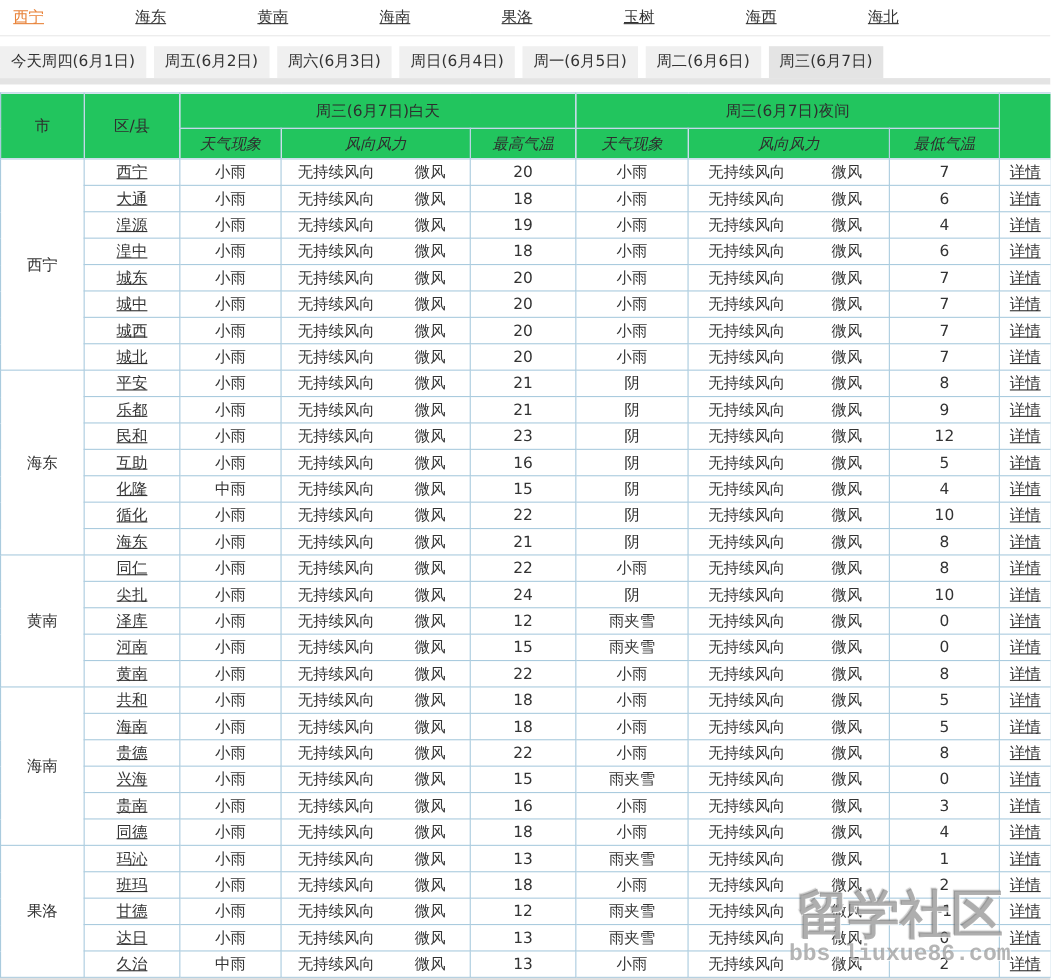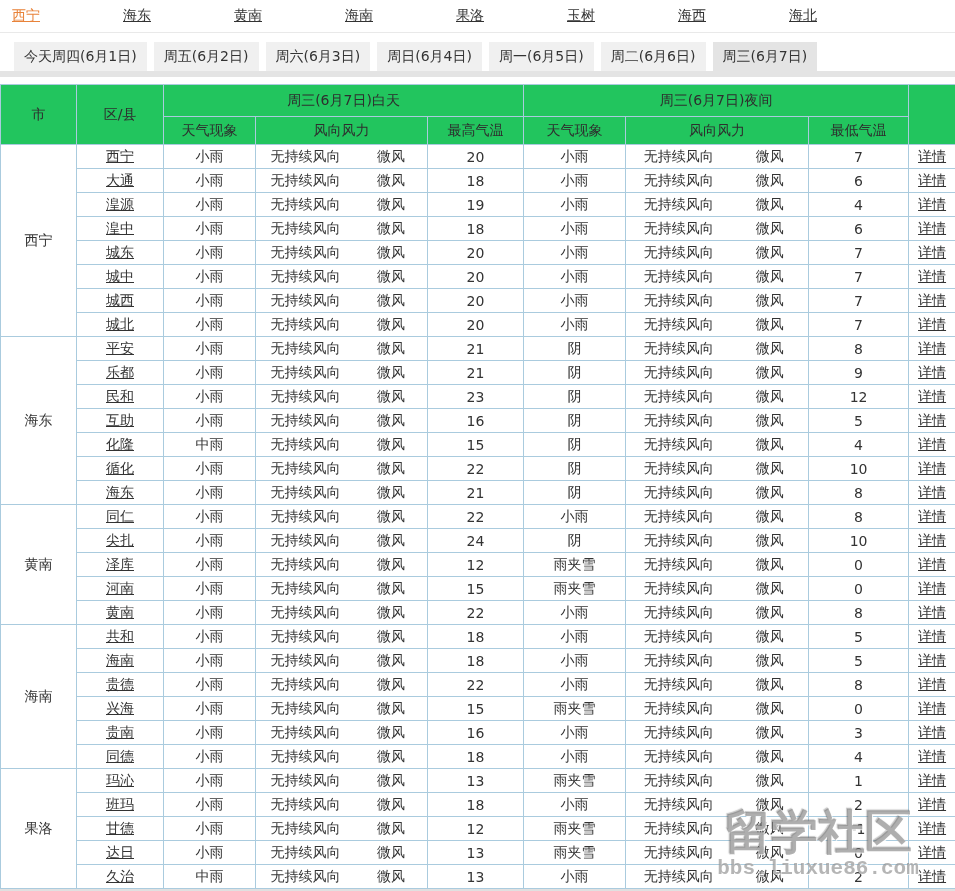--- a/index.html
+++ b/index.html
@@ -17,39 +17,39 @@
     height:33px; display:flex; align-items:center;
     padding-left:12px; border-bottom:1px solid #e9e9e9; background:#fff;
   }
   .citynav a {
     display:inline-block; width:111px; font-size:14px;
     color:#333; text-decoration:underline; cursor:pointer;
   }
   .citynav a.active { color:#e8833a; }
 
   
-  .tabbar { margin-top:9px; padding-left:14px; white-space:nowrap;text-decoration:underline; }
+  .tabbar { margin-top:9px; padding-left:0; white-space:nowrap;text-decoration:underline; }
   .tab {
     display:inline-block; background:#f0f0f0; color:#333;
     font-size:14px; line-height:29px; height:29px; padding:0 10px;
     margin-right:7px; cursor:pointer; vertical-align:bottom;
   }
   .tab.selected { background:#e4e4e4; }
   .tabstrip { height:6px; background:#e4e4e4; width:955px; }
   .tabgap { height:7px; background:#fff; }
 
   
   table.weather { border-collapse:collapse; table-layout:fixed; width:955px; }
   table.weather th, table.weather td {
     border:1px solid #aacbde; text-align:center; font-weight:normal;
     font-size:14px; overflow:hidden; white-space:nowrap;
   }
   table.weather thead th { background:#22c55e; color:#2e2e2e; }
   thead tr.h1 th { height:32px; }
-  thead tr.h2 th { height:28px; }
+  thead tr.h2 th { height:28px;font-style:italic; }
   tbody td { height:24px; background:#fff; color:#333; }
   td.citycell { background:#fff; font-size:14px; color:#333; }
   a.dlink { color:#333; text-decoration:underline; cursor:pointer; }
   .windwrap { display:flex; width:100%; }
   .windwrap .dir { flex:0 0 58%; text-align:center; }
   .windwrap .pow { flex:0 0 42%; text-align:center; }
 
   .bottomstrip { height:3px; background:#e0e0e0; width:955px; }
 
   

